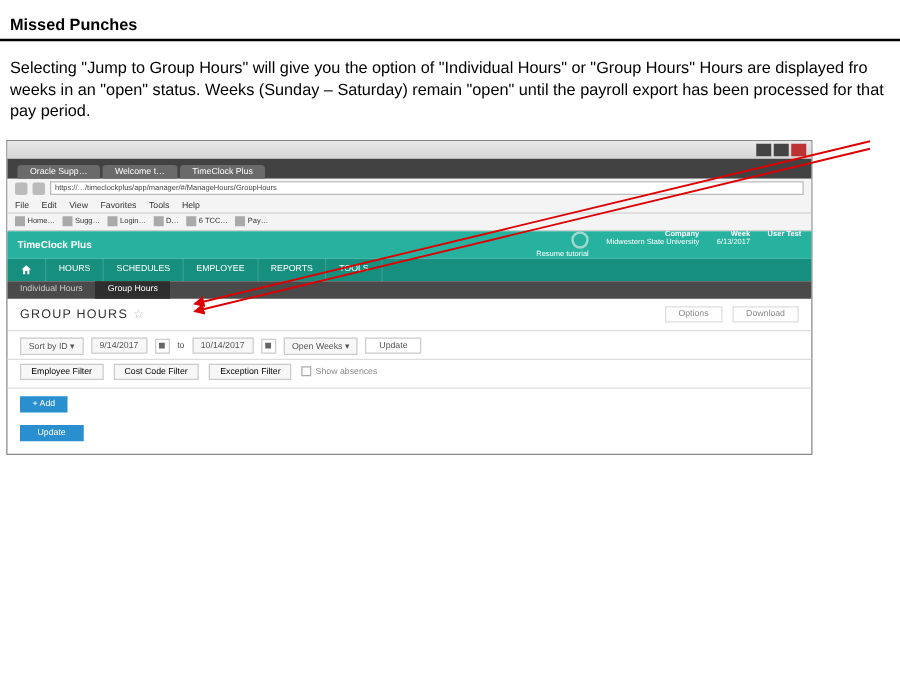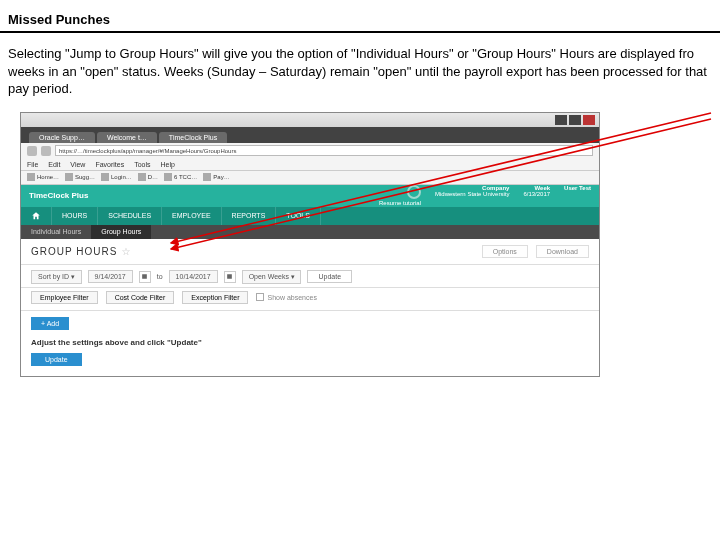--- a/index.html
+++ b/index.html
@@ -1,19 +1,19 @@
 <!DOCTYPE html>
 <html><head>
 <meta charset="utf-8">
 <style>
   * { box-sizing: border-box; margin: 0; padding: 0; }
   body { font-family: Arial, sans-serif; width: 720px; height: 540px; background: #fff; position: relative; overflow: hidden; }
   .doc-title { font-size: 13px; font-weight: bold; padding: 12px 8px 4px; border-bottom: 2px solid #000; margin-bottom: 12px; }
   .doc-body { font-size: 13px; padding: 0 8px 14px; line-height: 1.35; }
-  .screenshot { margin: 0 20px; width: 580px; border: 1px solid #888; background: #fff; font-size: 8px; position: relative; }
+  .screenshot { margin: 0 5px; width: 645px; border: 1px solid #888; background: #fff; font-size: 8px; position: relative; }
   .browser-top { background: linear-gradient(#e8e8e8,#d6d6d6); height: 14px; display: flex; align-items: center; justify-content: flex-end; padding: 0 4px; gap: 2px; }
   .wbtn { width: 12px; height: 10px; background: #444; }
   .wbtn.close { background: #b33; }
   .tabs-row { background: #424242; height: 16px; display: flex; align-items: flex-end; padding-left: 8px; gap: 2px; }
   .btab { background: #6a6a6a; color: #fff; font-size: 7px; padding: 2px 10px; border-radius: 3px 3px 0 0; }
   .addr-row { background: #f4f4f4; height: 16px; display: flex; align-items: center; padding: 0 6px; gap: 4px; }
   .navicn { width: 10px; height: 10px; background: #bbb; border-radius: 2px; }
   .addr { flex: 1; background: #fff; border: 1px solid #bbb; height: 11px; font-size: 6px; padding: 0 3px; color: #444; display: flex; align-items: center; }
   .menu-row { background: #f4f4f4; height: 12px; display: flex; align-items: center; gap: 10px; padding: 0 6px; font-size: 7px; color: #333; border-bottom: 1px solid #ccc; }
   .bookmark-row { background: #f4f4f4; height: 14px; display: flex; align-items: center; gap: 6px; padding: 0 6px; font-size: 6px; color: #333; border-bottom: 1px solid #ccc; }
@@ -185,21 +185,20 @@
     <div class="fbtn">Exception Filter</div>
     <div class="cb">
       <span class="cbbox"></span>
       <span>Show absences</span>
     </div>
   </div>
 
   <div class="action-row">
     <button class="add-btn">+ Add</button>
   </div>
-  <div class="prompt">Adjust the settings above and click "Update"</div>
   <div class="upd-row">
     <button class="upd-btn">Update</button>
   </div>
 
   <div class="arrow" style="left:0;top:0;width:100%;height:100%;">
     <svg width="704" height="250">
       <defs>
           <marker id="ah" markerWidth="6" markerHeight="6" refX="5" refY="3" orient="auto">
             <path d="M0,0 L6,3 L0,6 z" fill="#d00"></path>
           </marker>

